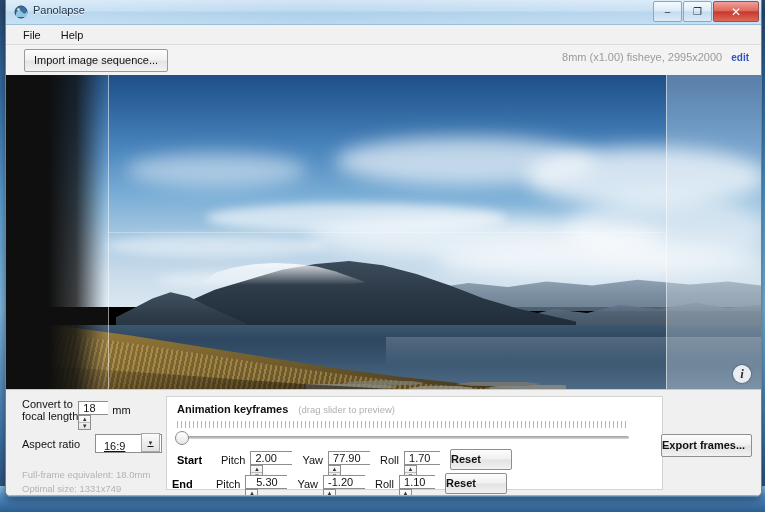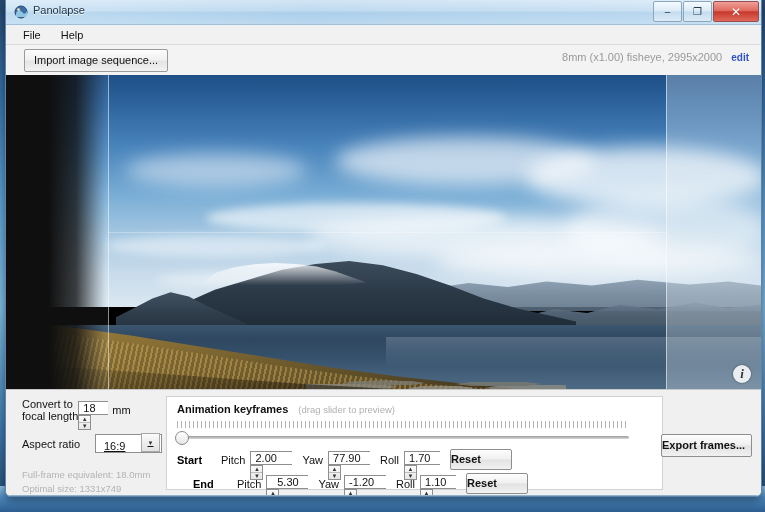--- a/index.html
+++ b/index.html
@@ -442,21 +442,21 @@
             <input type="text" style="width: 36px;" value="1.70">
             <span class="arrows">
               <span>▲</span>
               <span>▼</span>
             </span>
           </span>
         </span>
         <span class="btn reset">Reset</span>
       </div>
 
-      <div class="kf-row" style="left:26px;top:76px;">
+      <div class="kf-row" style="left:5px;top:76px;">
         <span class="name">End</span>
         <span class="fld">
           <span class="lbl">Pitch</span>
           <span class="spin">
             <input type="text" style="width: 42px; text-align: center;" value="5.30">
             <span class="arrows">
               <span>▲</span>
               <span>▼</span>
             </span>
           </span>

